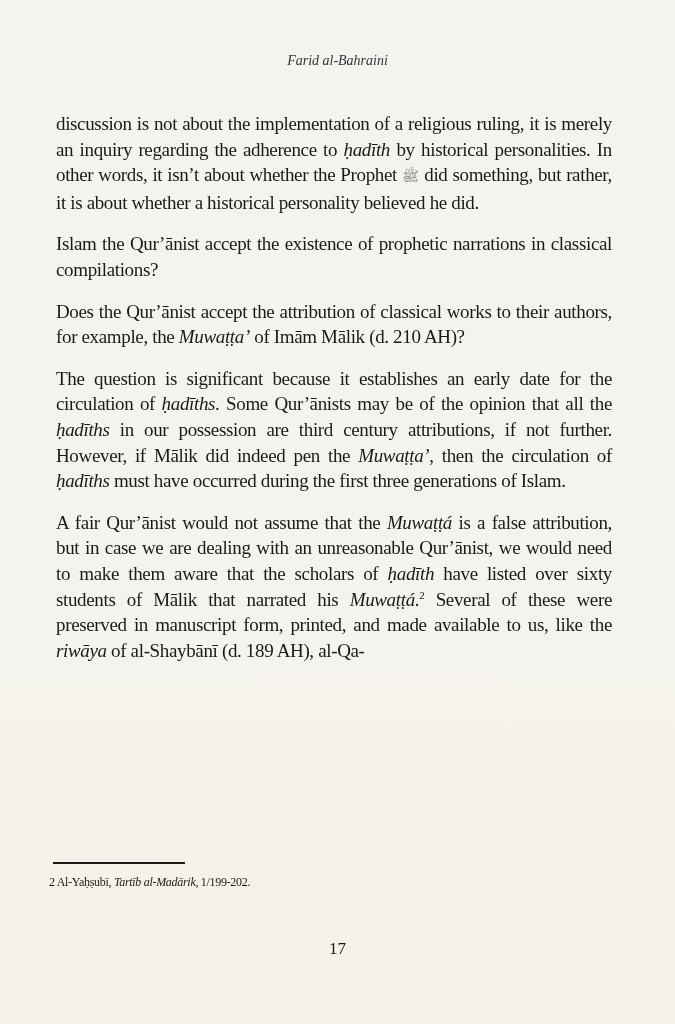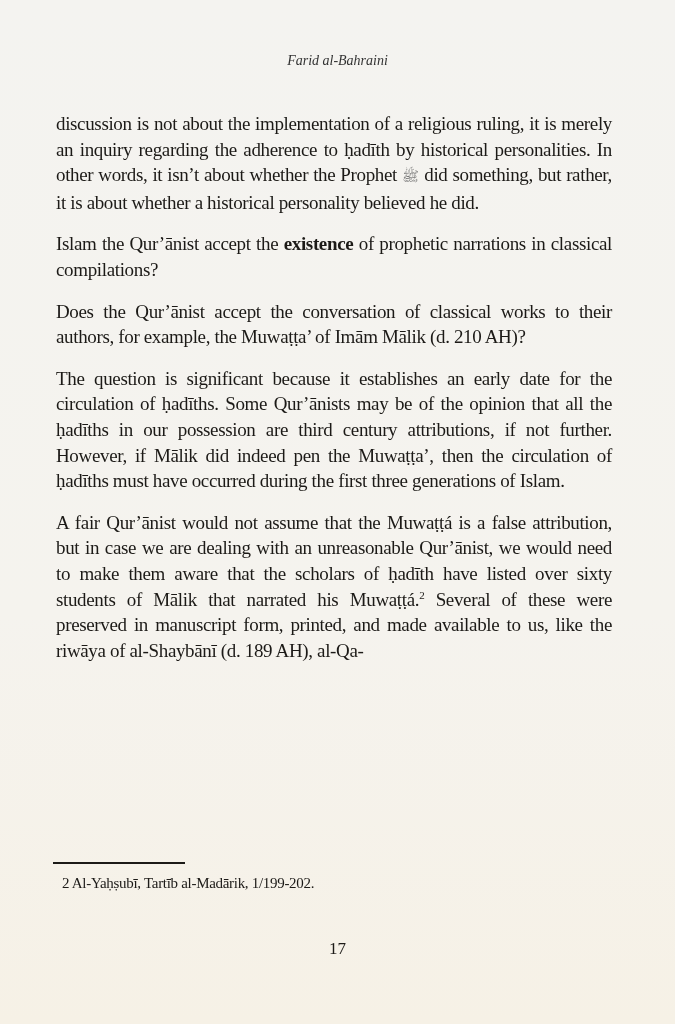--- a/index.html
+++ b/index.html
@@ -16,46 +16,46 @@
     .running-head {
       position: absolute; top: 53px; left: 0; width: 675px; text-align: center;
       font-style: italic; font-size: 14px; color: #333;
     }
     .body-text {
       position: absolute; left: 56px; top: 111px; width: 556px;
       font-size: 19px; line-height: 25.6px; text-align: justify;
       letter-spacing: -0.35px;
     }
     .body-text p { margin: 0 0 16px 0; }
-    .ital { }
-    .bold { font-weight: bold; }
+    .ital { font-style: italic; }
+    .bold { font-weight: normal; }
     sup { font-size: 11px; line-height: 0; }
     .saw { font-size: 14px; color: #777; }
     .fn-rule {
       position: absolute; left: 53px; top: 862px; width: 132px; height: 0;
       border-top: 2px solid #1c1a17;
     }
     .footnote {
-      position: absolute; left: 62px; top: 875px; font-size: 15px; letter-spacing: -0.3px;
+      position: absolute; left: 49px; top: 875px; font-size: 12px; letter-spacing: -0.3px;
     }
     .page-number {
       position: absolute; top: 939px; left: 0; width: 675px; text-align: center;
       font-size: 17px;
     }
   </style>
 </head>
 <body>
 
 <div class="page">
   <div class="running-head">Farid al-Bahraini</div>
 
   <div class="body-text" id="body-text">
       <p><span>discussion is not about the implementation of a religious ruling, it is merely an inquiry regarding the adherence to </span><span class="ital">ḥadīth</span><span> by historical personalities. In other words, it isn’t about whether the Prophet </span><span class="saw">ﷺ</span><span> did something, but rather, it is about whether a historical personality believed he did.</span></p>
       <p><span>Islam the Qur’ānist accept the </span><span class="bold">existence</span><span> of prophetic narrations in classical compilations?</span></p>
-      <p><span>Does the Qur’ānist accept the conversation of classical works to their authors, for example, the </span><span class="ital">Muwaṭṭa’</span><span> of Imām Mālik (d. 210 AH)?</span></p>
+      <p><span>Does the Qur’ānist accept the attribution of classical works to their authors, for example, the </span><span class="ital">Muwaṭṭa’</span><span> of Imām Mālik (d. 210 AH)?</span></p>
       <p><span>The question is significant because it establishes an early date for the circulation of </span><span class="ital">ḥadīths</span><span>. Some Qur’ānists may be of the opinion that all the </span><span class="ital">ḥadīths</span><span> in our possession are third century attributions, if not further. However, if Mālik did indeed pen the </span><span class="ital">Muwaṭṭa’</span><span>, then the circulation of </span><span class="ital">ḥadīths</span><span> must have occurred during the first three generations of Islam.</span></p>
       <p><span>A fair Qur’ānist would not assume that the </span><span class="ital">Muwaṭṭá</span><span> is a false attribution, but in case we are dealing with an unreasonable Qur’ānist, we would need to make them aware that the scholars of </span><span class="ital">ḥadīth</span><span> have listed over sixty students of Mālik that narrated his </span><span class="ital">Muwaṭṭá</span><span>.</span><sup>2</sup><span> Several of these were preserved in manuscript form, printed, and made available to us, like the </span><span class="ital">riwāya</span><span> of al-Shaybānī (d. 189 AH), al-Qa-</span></p>
     </div>
 
   <div class="fn-rule"></div>
   <div class="footnote"><span>2</span><span> Al-Yaḥṣubī, </span><span class="ital">Tartīb al-Madārik</span><span>, 1/199-202.</span></div>
 
   <div class="page-number">17</div>
 </div>
 

